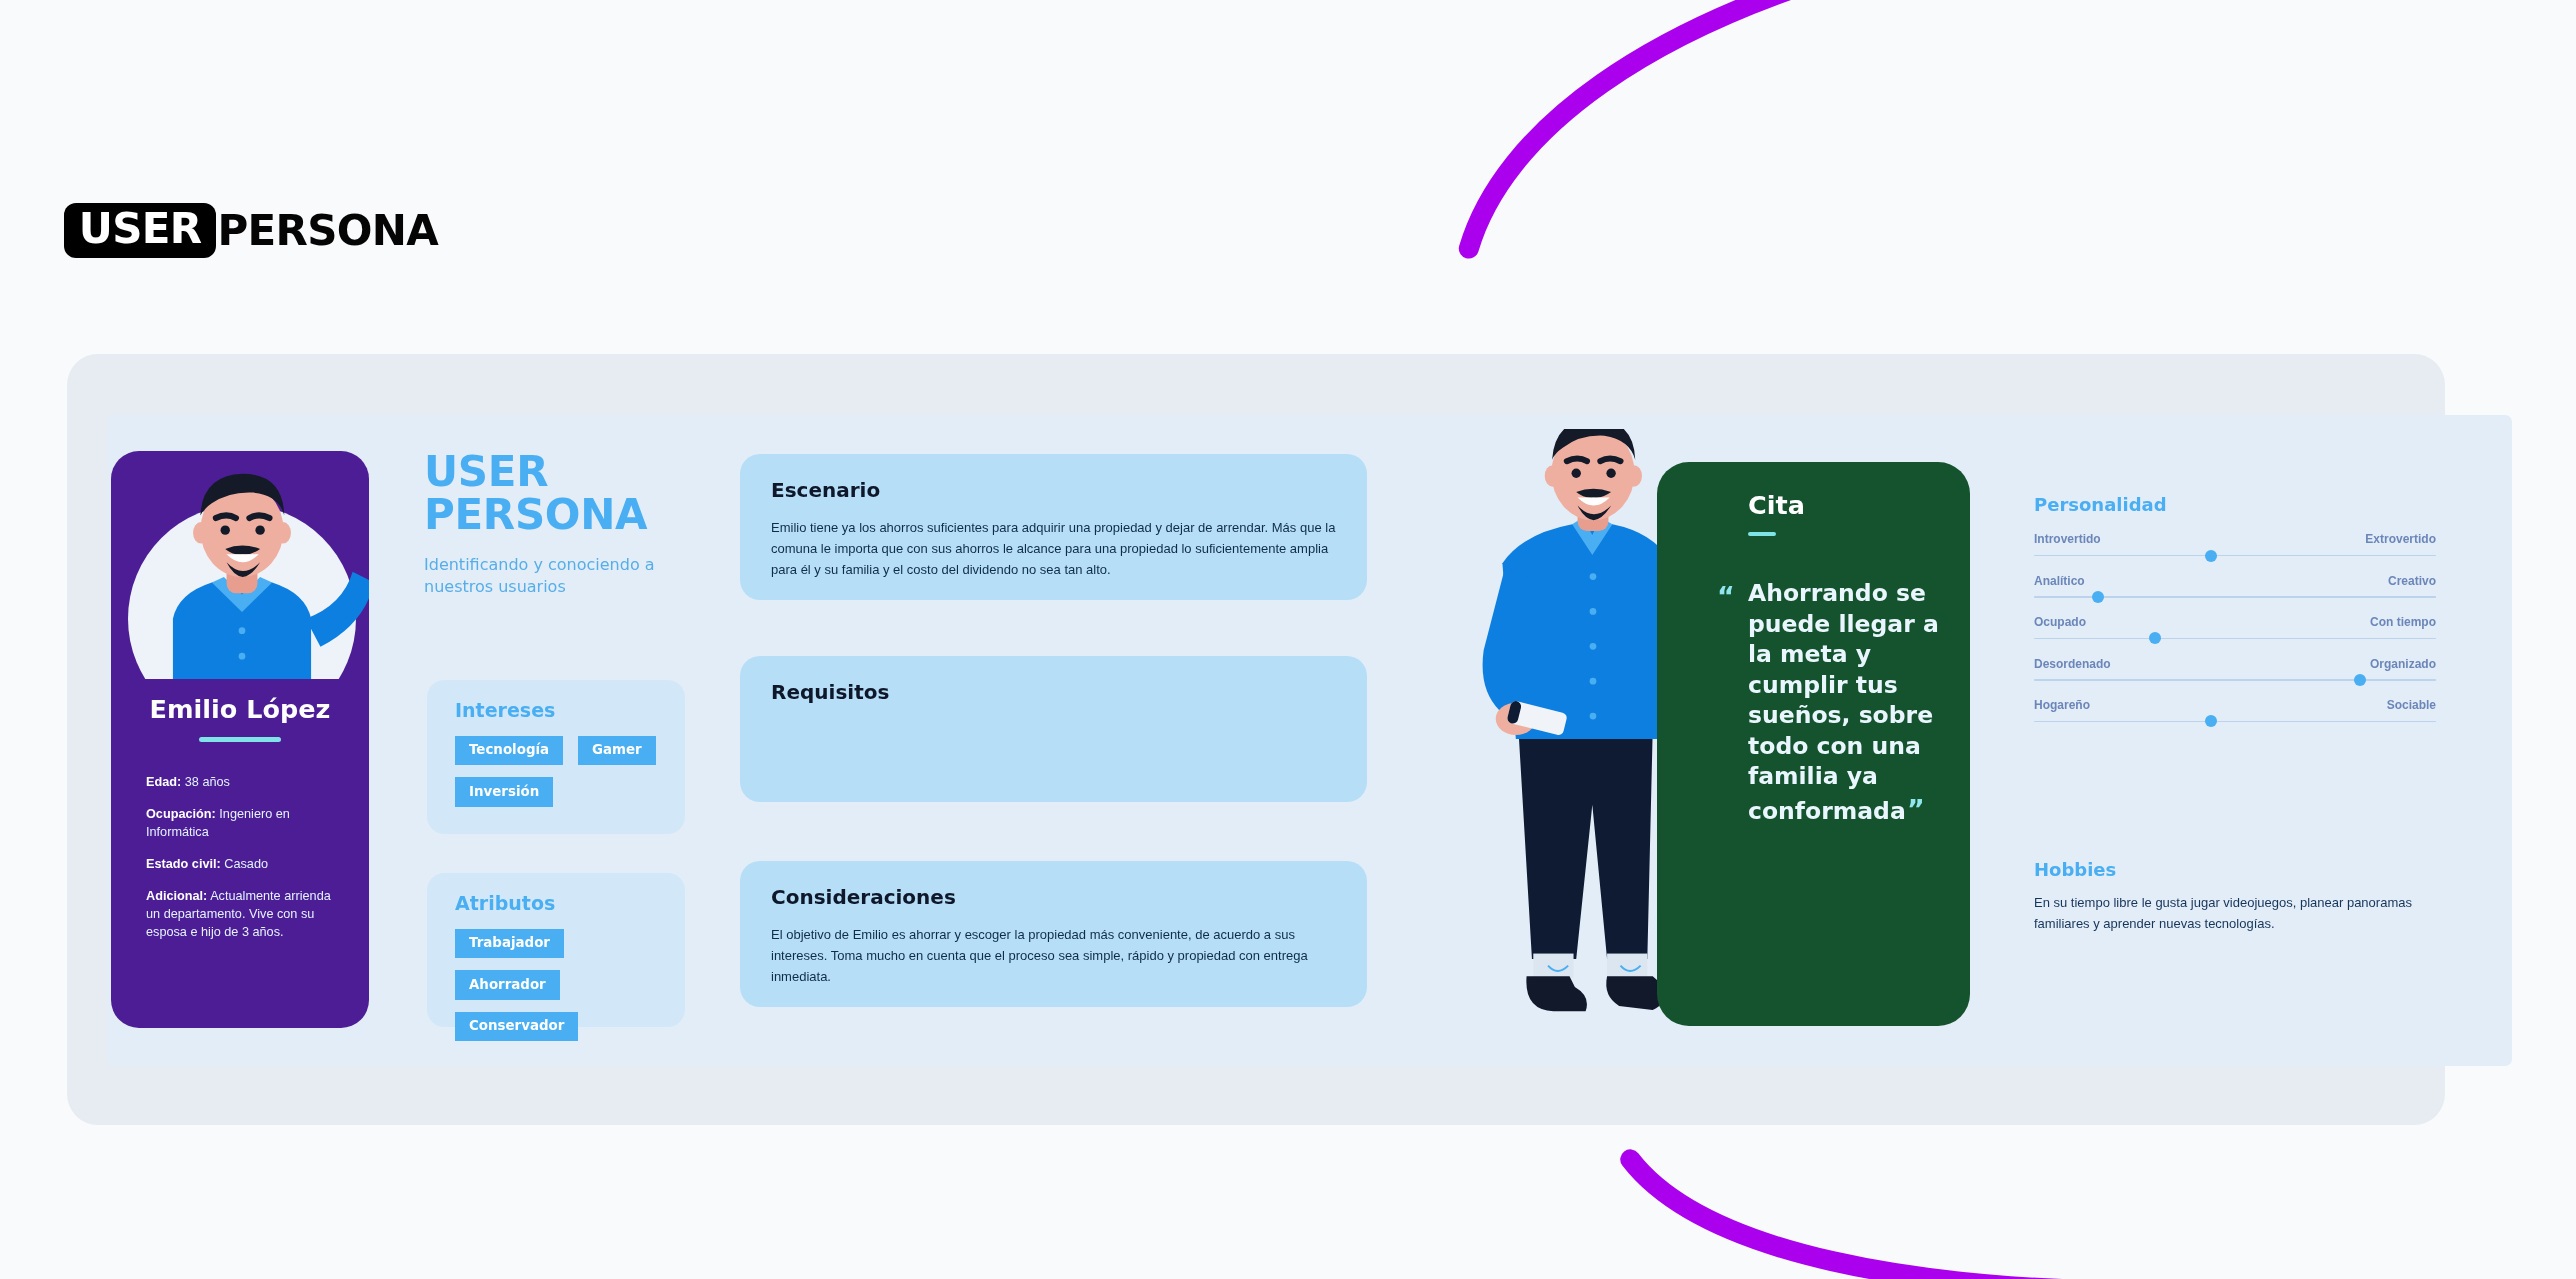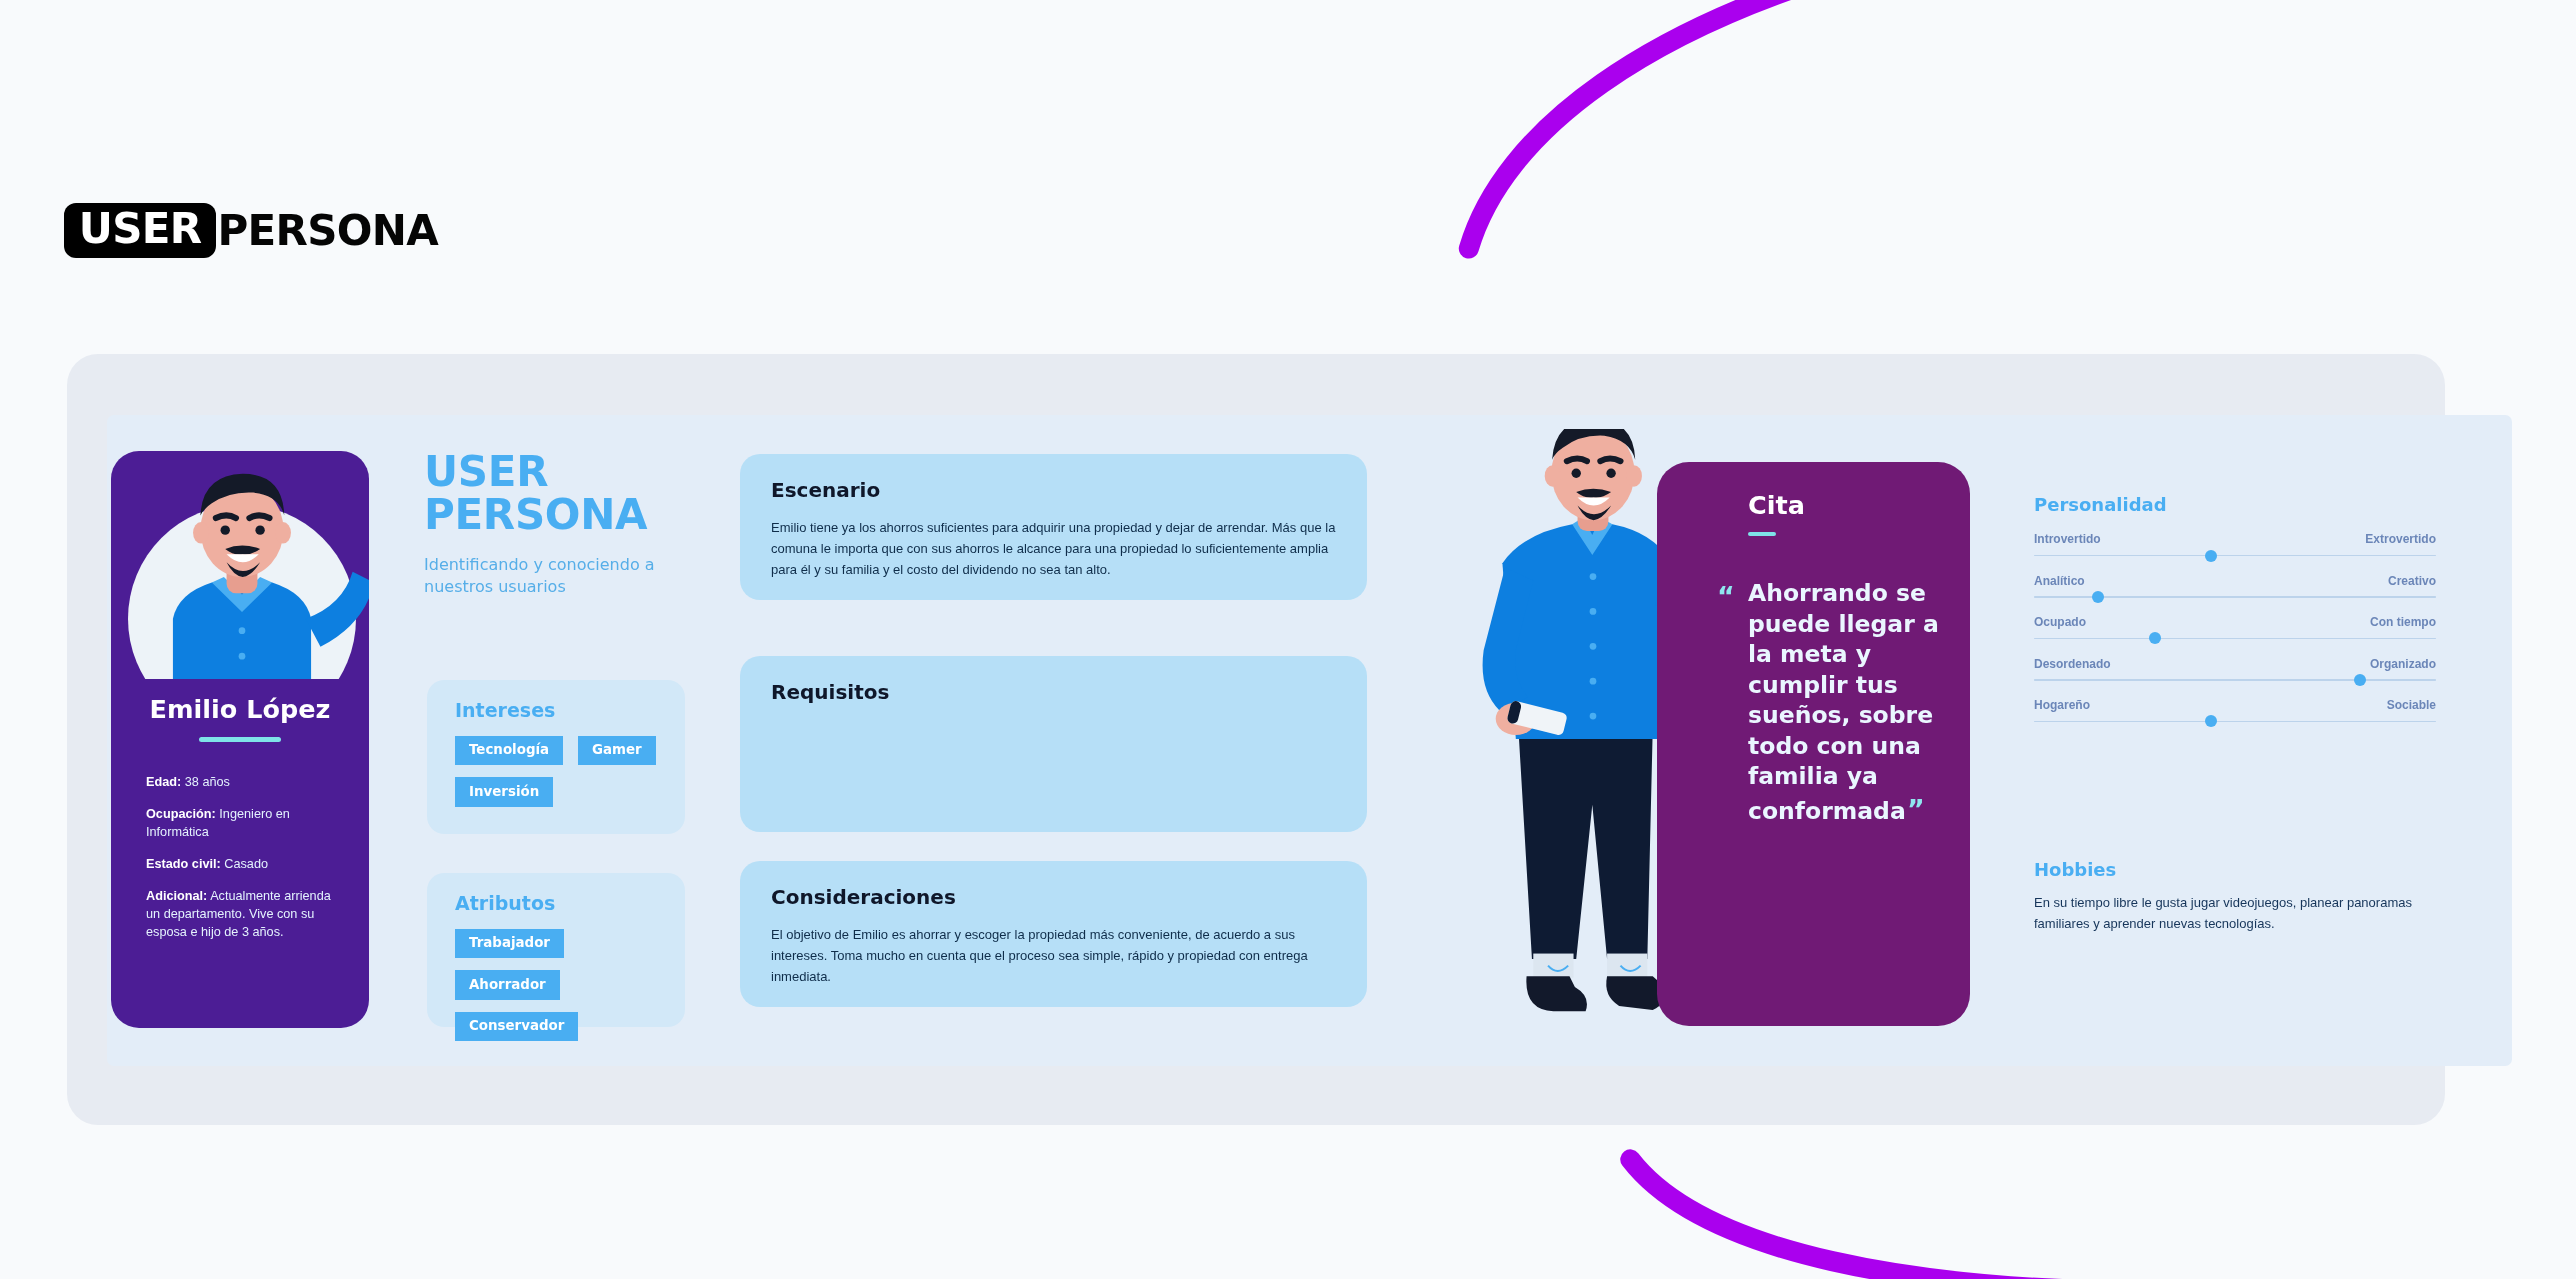--- a/index.html
+++ b/index.html
@@ -168,21 +168,21 @@
   
   .info-card {
     position: absolute;
     left: 740px;
     width: 627px;
     background: #B6DFF7;
     border-radius: 20px;
     padding: 24px 31px 21.5px 31px;
   }
   #card-escenario      { top: 454px;  height: 146px; }
-  #card-requisitos     { top: 656px;  height: 176px; }
+  #card-requisitos     { top: 656px;  height: 146px; }
   #card-consideraciones{ top: 861px; height: 146px; }
   .info-card h3 {
     color: #0f172a;
     font-size: 20px;
     font-weight: 800;
     margin-bottom: 14.8px;
     font-family: "DejaVu Sans", sans-serif;
   }
   .info-card p {
     color: #0F2D4A;
@@ -195,21 +195,21 @@
     position: absolute;
     left: 1454px; top: 429px;
     width: 282px; height: 597px;
   }
 
   
   #quote-card {
     position: absolute;
     left: 1657px; top: 462px;
     width: 313px; height: 564px;
-    background: #701a75;
+    background: #14532d;
     border-radius: 32px;
     padding: 28px 31px 0 31px;
     overflow: hidden;
   }
   #quote-title {
     color: #FFFFFF;
     font-size: 25.5px;
     font-weight: 700;
     margin-left: 60px;
     font-family: "DejaVu Sans", sans-serif;

